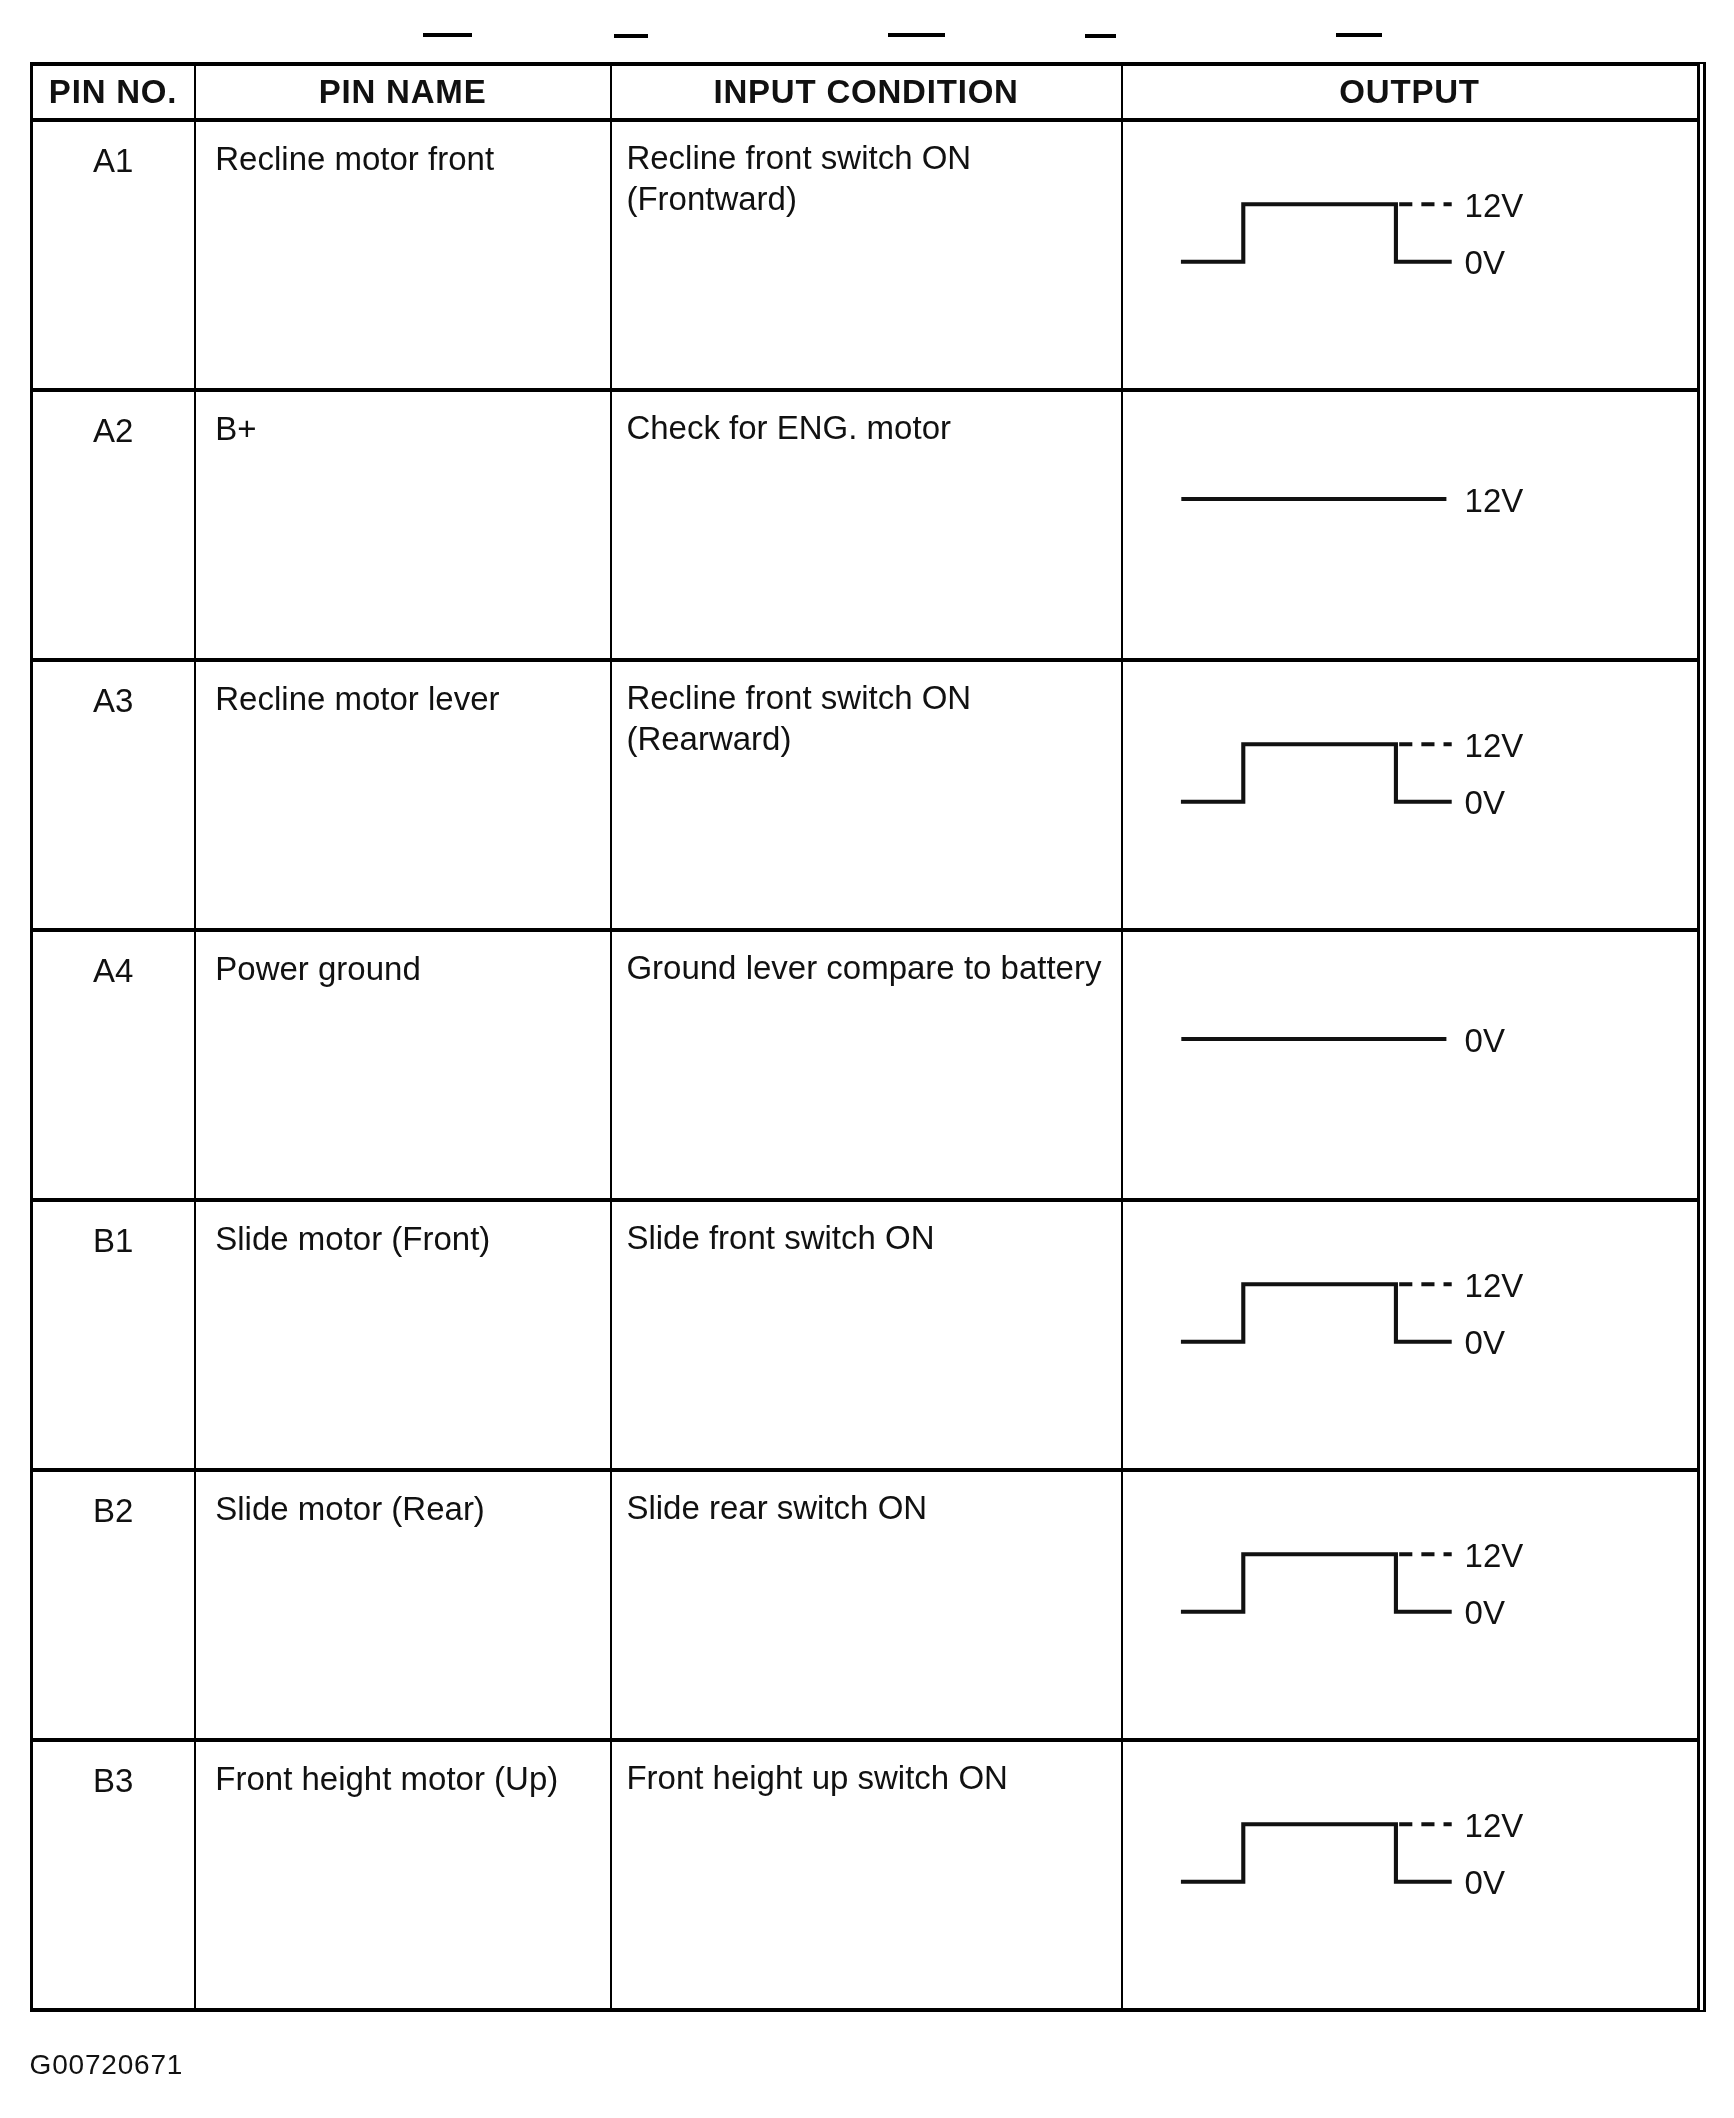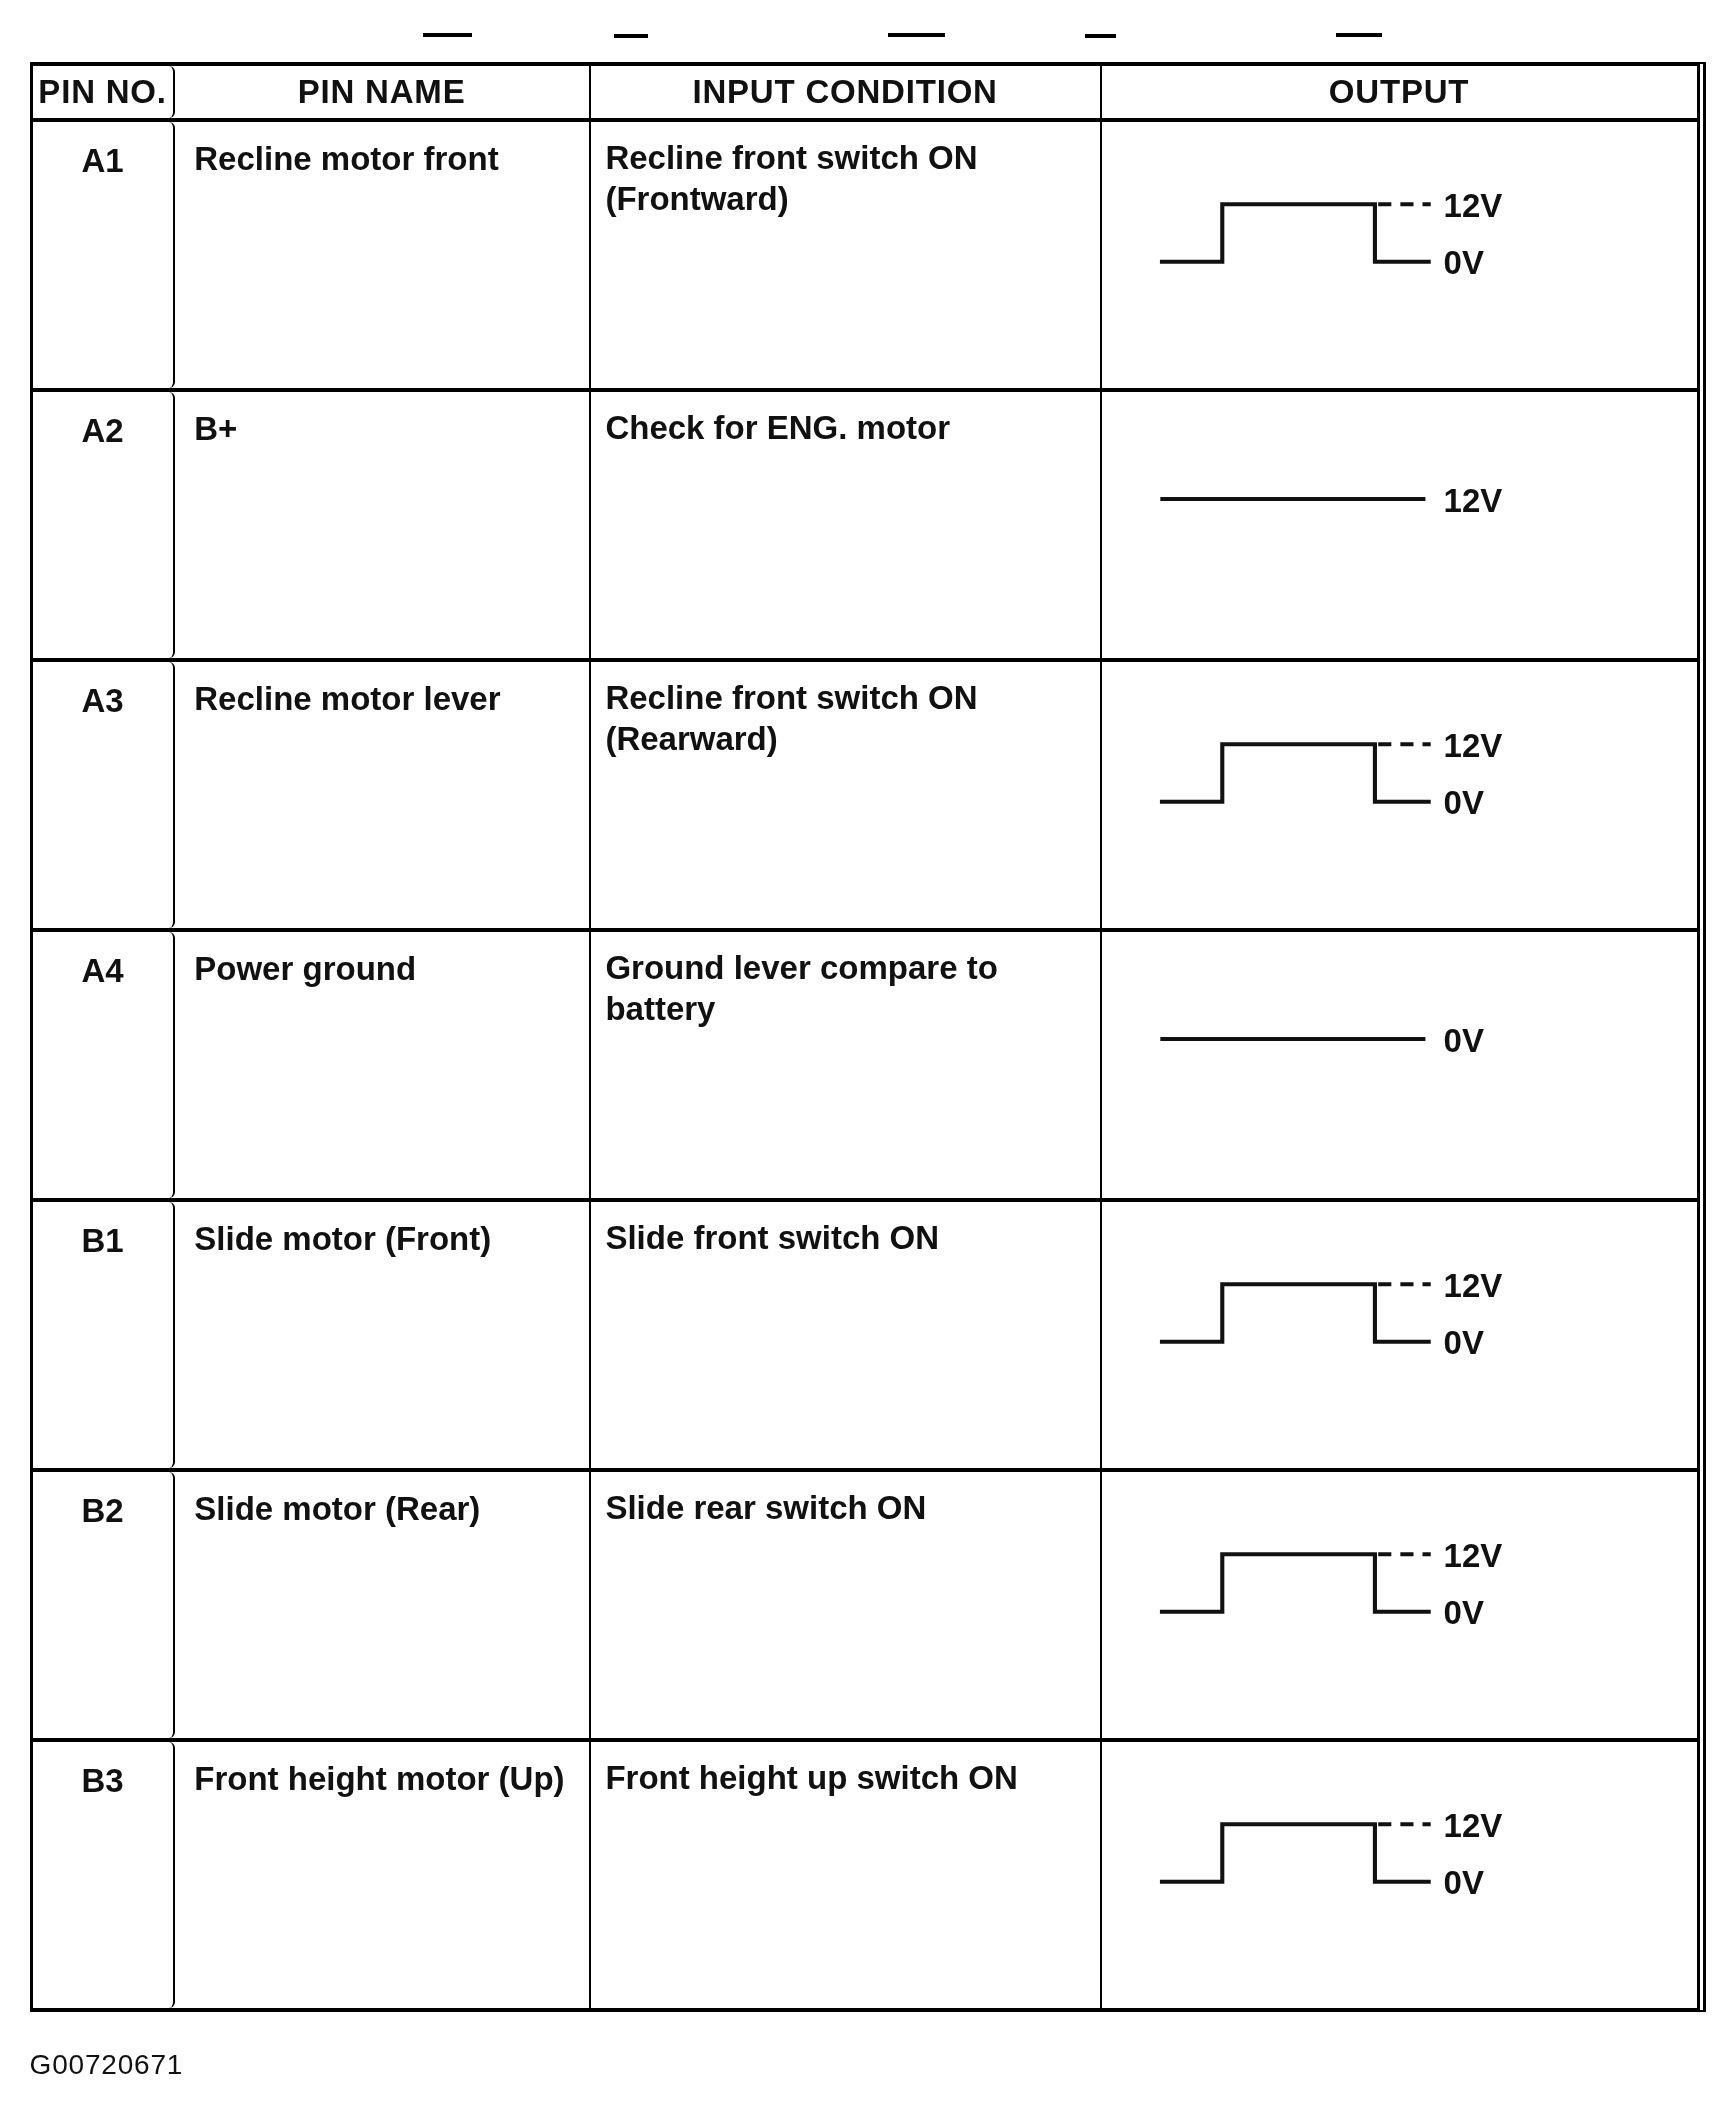--- a/index.html
+++ b/index.html
@@ -53,23 +53,23 @@
     white-space: nowrap;
   }
 
   .row {
     display: flex;
     height: 266px;
     border-bottom: 4.1px solid #000;
   }
   .row:last-child { border-bottom: none; }
 
-  .cell { box-sizing: border-box; font-weight: bold; }
-
-  .w1 { width: 142px; border-right: 2.5px solid #000; border-radius: 6px; }
+  .cell { box-sizing: border-box; }
+
+  .w1 { width: 163px; border-right: 2.5px solid #000; }
   .w2 { width: 416px; border-right: 2.5px solid #000; }
   .w3 { width: 511px; border-right: 2.5px solid #000; }
   .w4 { flex: 1; }
 
   .c-pin {
     display: flex;
     justify-content: center;
     align-items: flex-start;
     padding-top: 19.7px;
     font-size: 33px;

